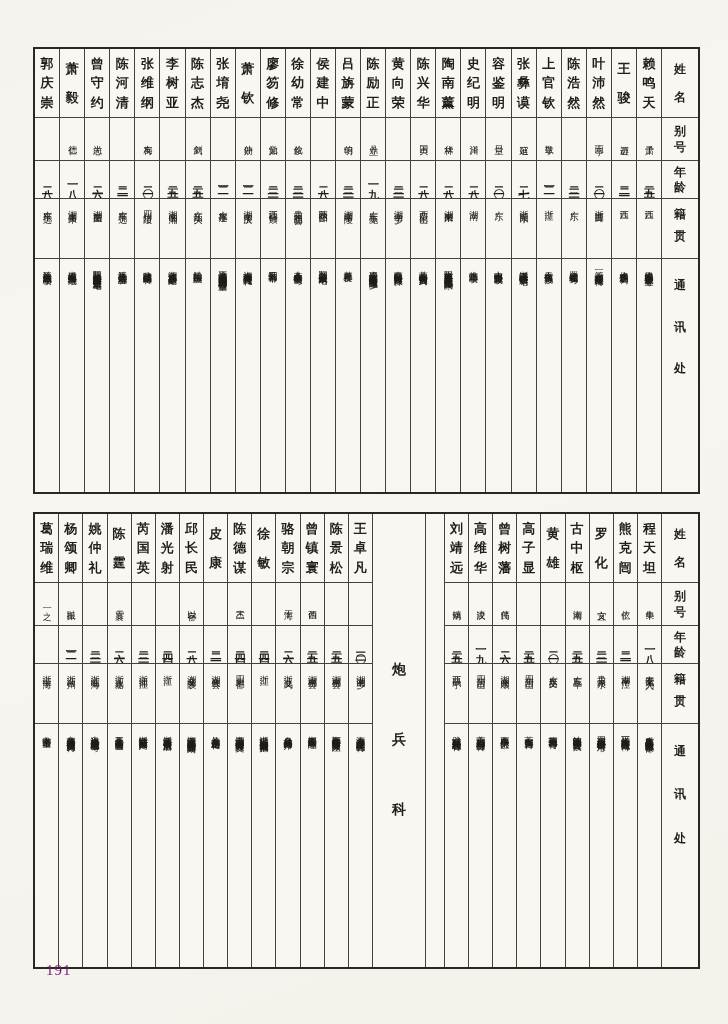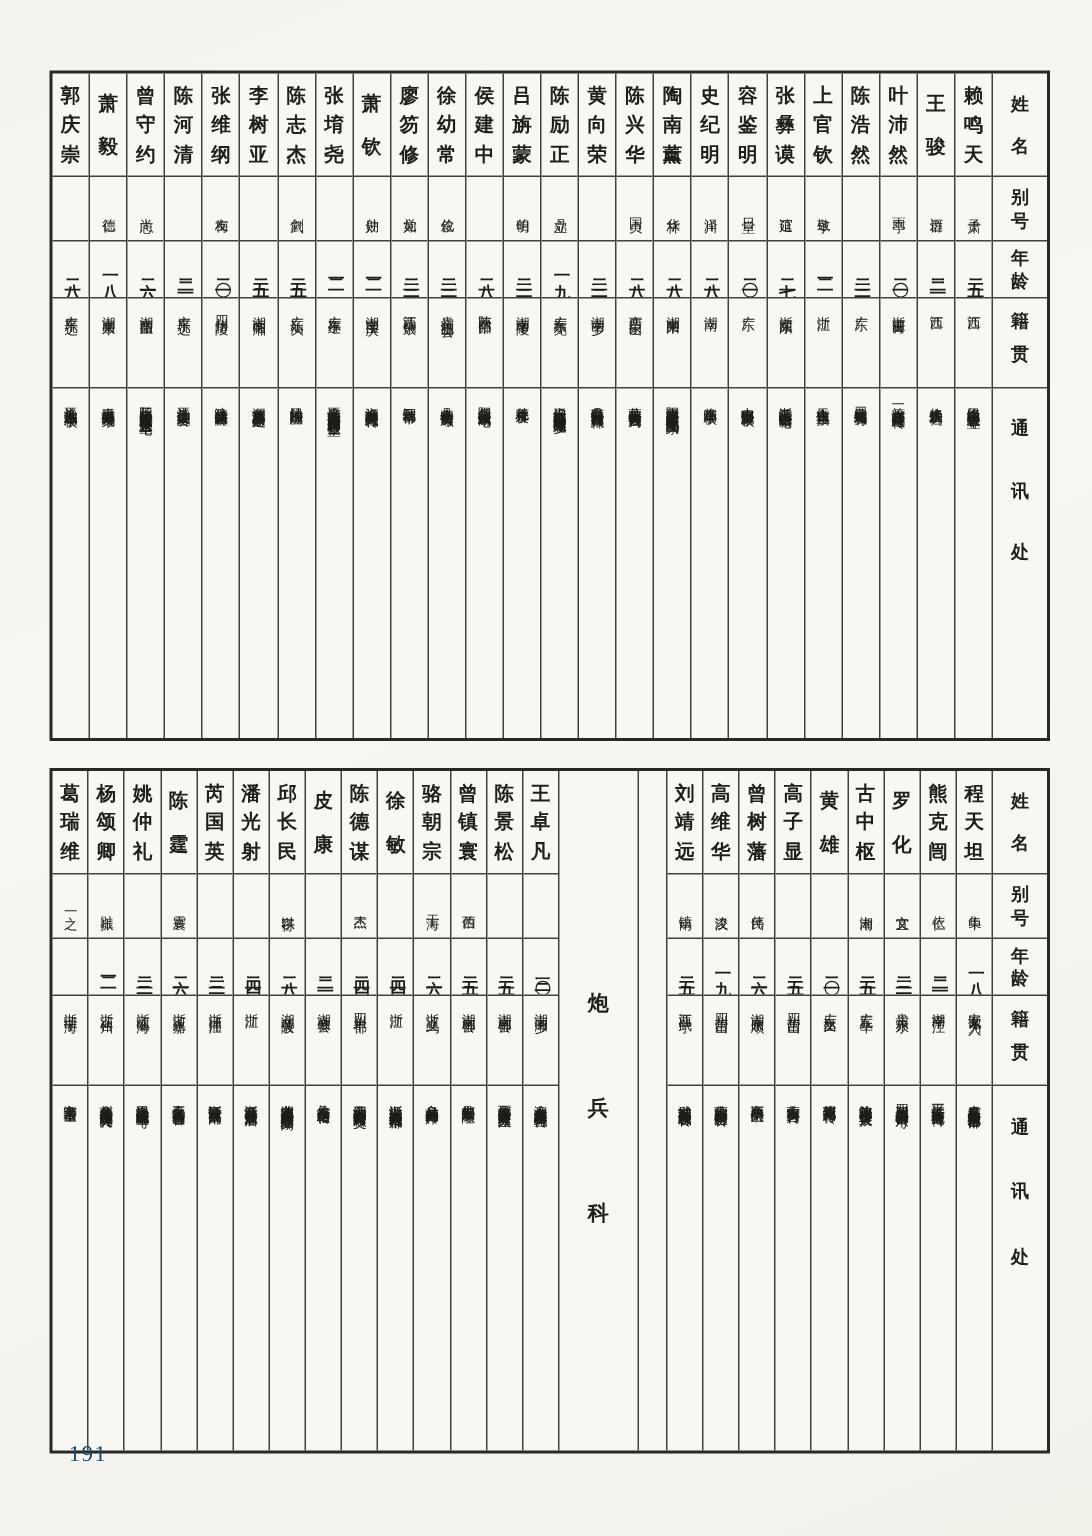--- a/index.html
+++ b/index.html
@@ -34,21 +34,21 @@
   .t-age{font-size:11px;letter-spacing:2px;font-weight:bold;}
   .t-origin{font-size:9px;line-height:1.2;letter-spacing:1.5px;max-height:100%;}
   .t-addr{font-size:9px;line-height:1.35;letter-spacing:0.5px;max-height:100%;}
   .spread{height:88%;display:flex;flex-direction:column;justify-content:space-around;align-items:center;}
   .spread .ch{font-size:13px;font-weight:bold;line-height:1;}
   .h-spread{height:80%;}
   .h-spread .ch{font-size:12px;font-weight:bold;}
   .h-spread-tall{height:55%;}
   .section-inner{height:34%;display:flex;flex-direction:column;justify-content:space-between;align-items:center;}
   .section-inner .ch{font-size:14px;font-weight:bold;line-height:1;}
-  .page-number{position:absolute;left:46px;top:962px;font-size:15px;letter-spacing:1px;color:#0c4a6e;}
+  .page-number{position:absolute;left:46px;top:962px;font-size:15px;letter-spacing:1px;color:#701a75;}
 </style>
 </head>
 <body>
 
 <div id="table-top" class="tbl tbl-top">
     <div class="col head-col">
       <div class="cell r-name">
         <div class="spread h-spread">
           <span class="ch">姓</span>
           <span class="ch">名</span>

